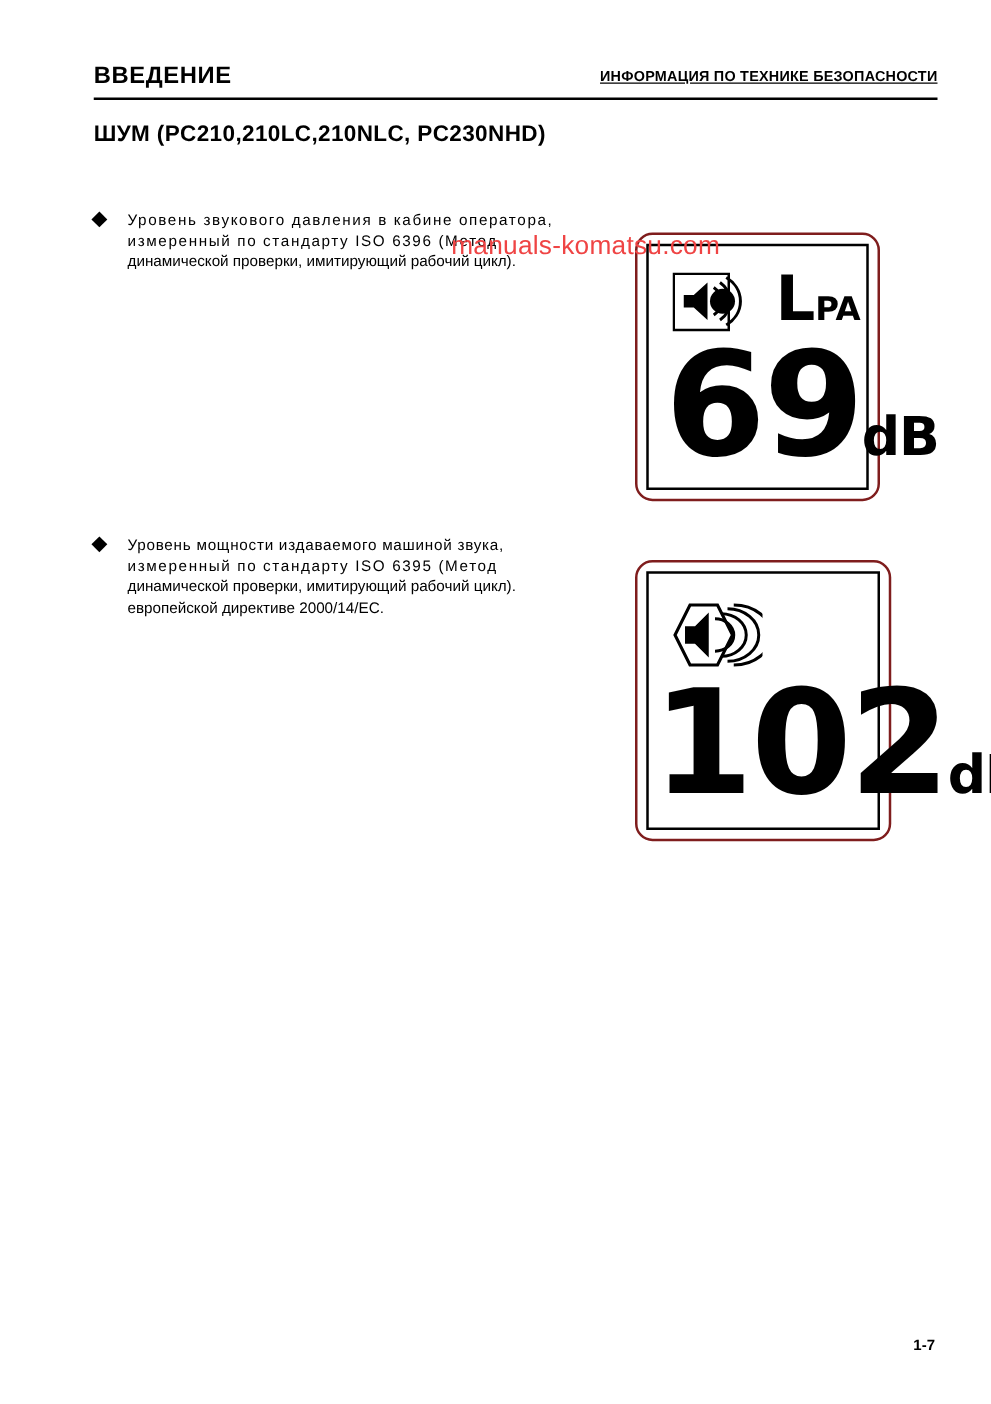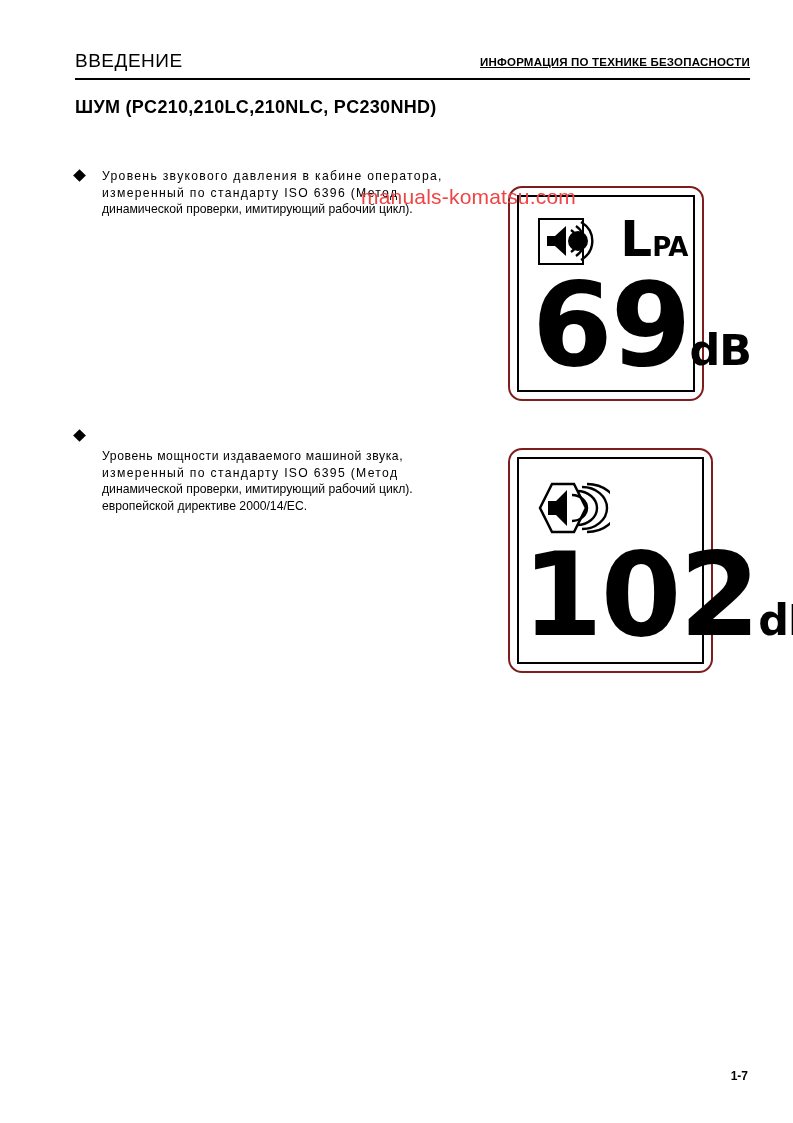--- a/index.html
+++ b/index.html
@@ -28,21 +28,21 @@
     left: 75px;
     top: 50px;
     width: 675px;
     height: 30px;
   }
   .header-left {
     position: absolute;
     left: 0;
     top: 0;
     font-size: 19px;
-    font-weight: normal;
+    font-weight: bold;
     letter-spacing: 0.5px;
   }
   .header-right {
     position: absolute;
     right: 0;
     top: 6px;
     font-size: 11.5px;
     font-weight: bold;
     letter-spacing: 0.2px;
     white-space: nowrap;
@@ -98,21 +98,21 @@
     margin-left: 27px;
     font-size: 12.2px;
     line-height: 16.5px;
     text-align: justify;
   }
   .bullet-text .l {
     display: block;
     white-space: nowrap;
   }
   .spaced-a { letter-spacing: 1.3px; }
-  .spaced-b { letter-spacing: 0.6px; margin-top: 20px; }
+  .spaced-b { letter-spacing: 0.6px; }
 
   
   .sticker {
     position: absolute;
     background: #ffffff;
     border: 2px solid #7f1d1d;
     border-radius: 14px;
     box-sizing: border-box;
   }
   .sticker .inner {

